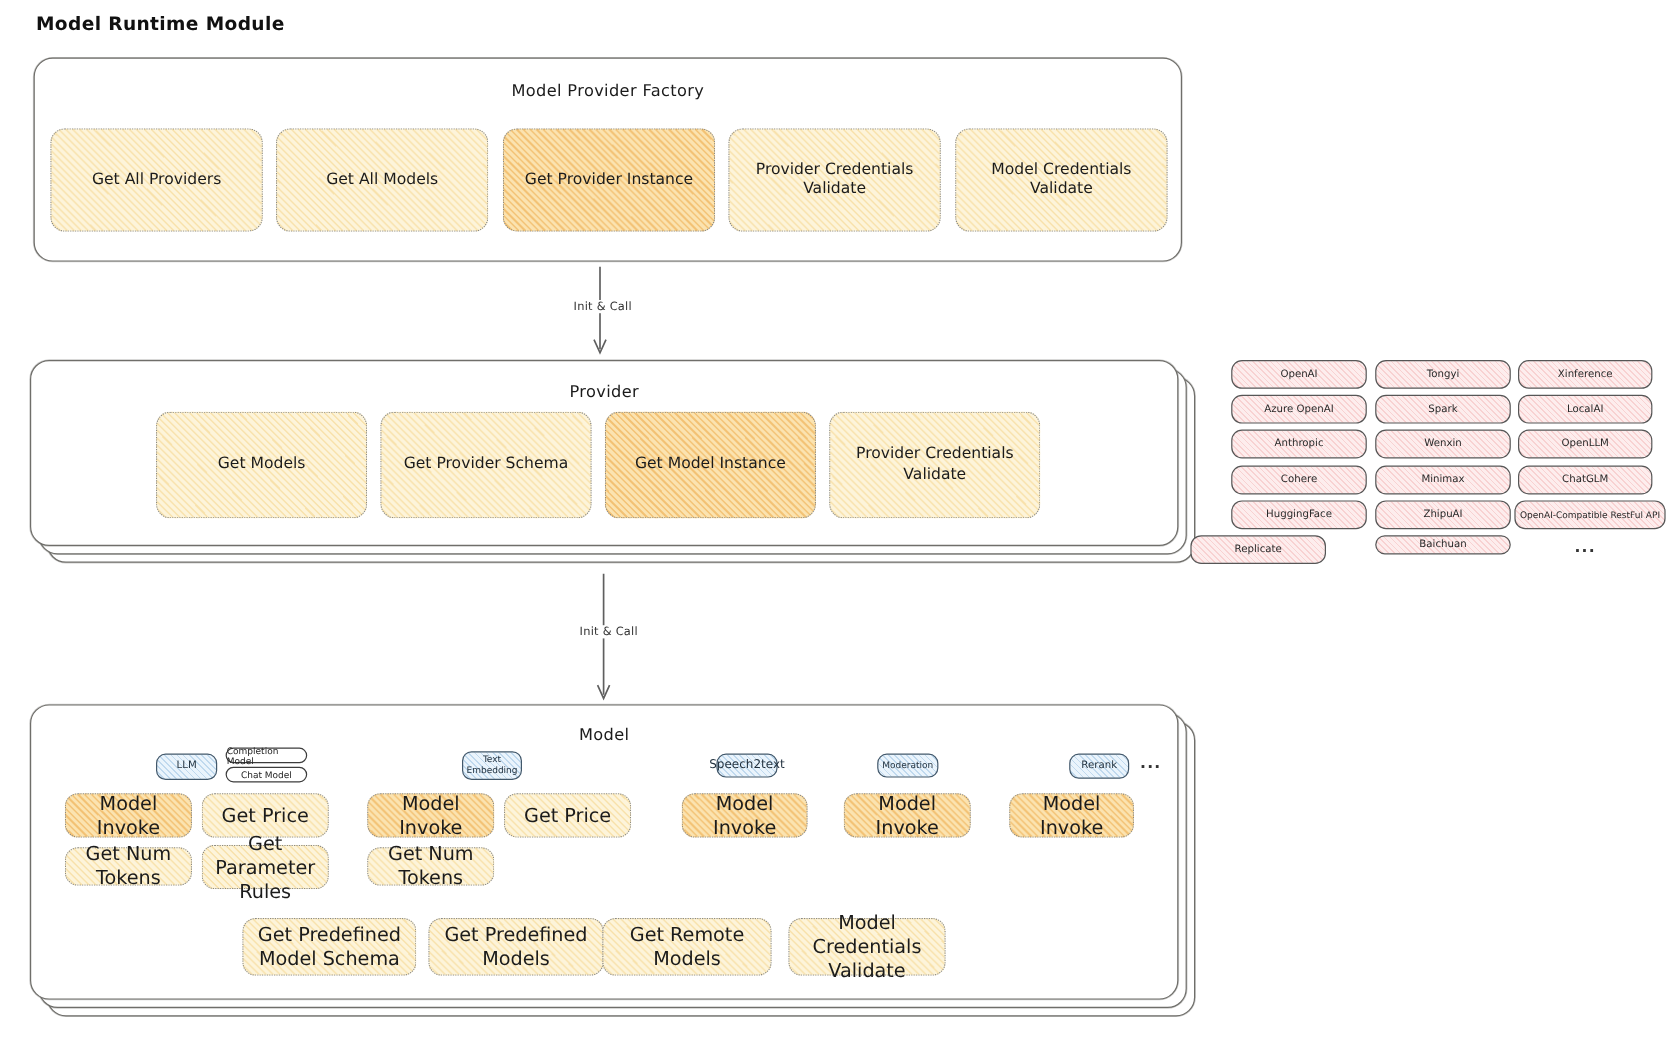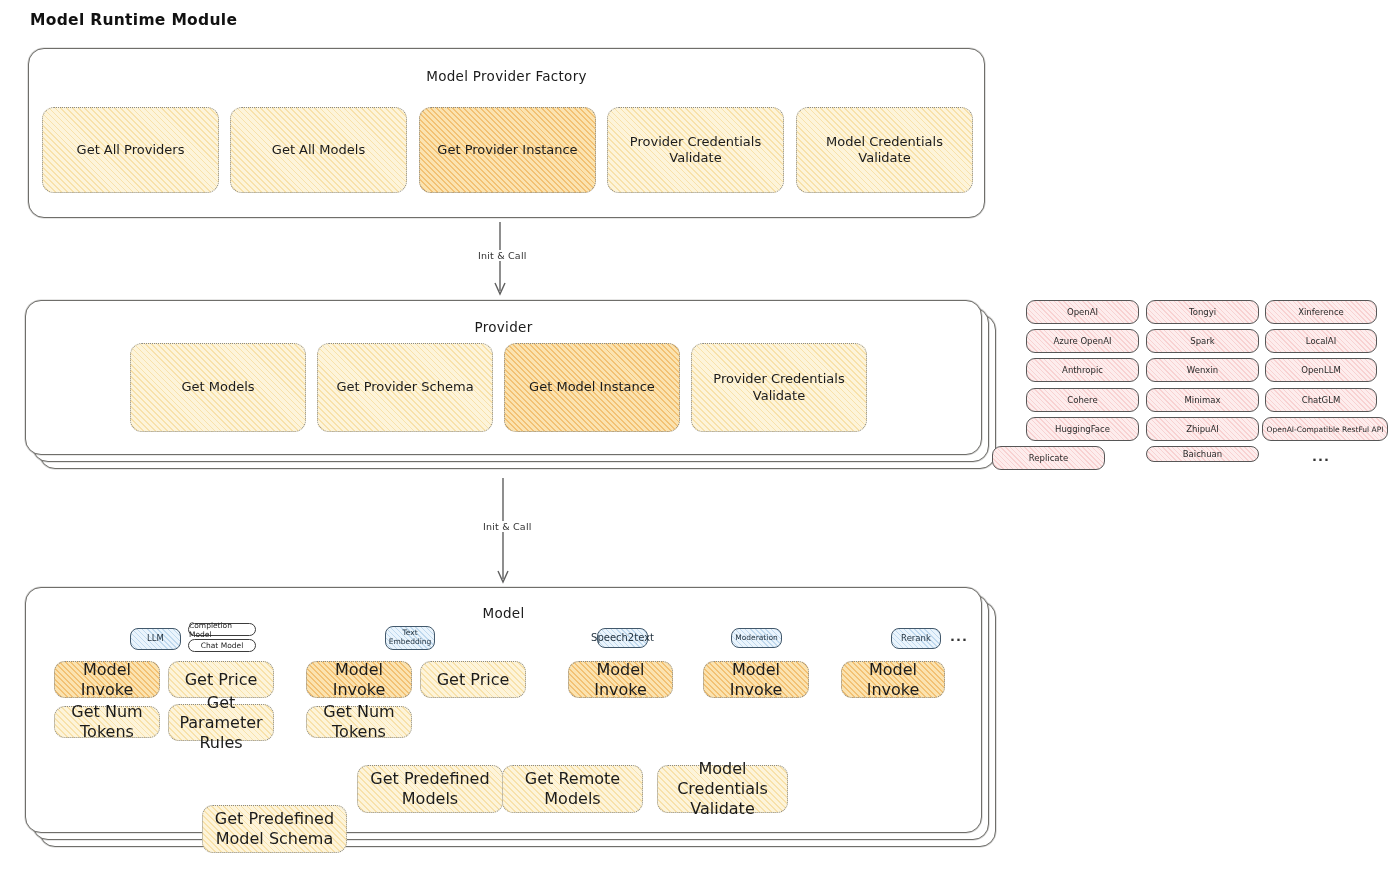--- a/index.html
+++ b/index.html
@@ -95,21 +95,21 @@
   <div class="ybtn hl sm" style="left:306px;top:661px;width:106px;height:37px;">Model Invoke</div>
   <div class="ybtn sm" style="left:420px;top:661px;width:106px;height:37px;">Get Price</div>
   <div class="ybtn hl sm" style="left:568px;top:661px;width:105px;height:37px;">Model Invoke</div>
   <div class="ybtn hl sm" style="left:703px;top:661px;width:106px;height:37px;">Model Invoke</div>
   <div class="ybtn hl sm" style="left:841px;top:661px;width:104px;height:37px;">Model Invoke</div>
 
   <div class="ybtn sm" style="left:54px;top:706px;width:106px;height:32px;">Get Num Tokens</div>
   <div class="ybtn sm" style="left:168px;top:704px;width:106px;height:37px;">Get Parameter Rules</div>
   <div class="ybtn sm" style="left:306px;top:706px;width:106px;height:32px;">Get Num Tokens</div>
 
-  <div class="ybtn sm" style="left:202px;top:765px;width:145px;height:48px;margin-top:40px;">Get Predefined Model Schema</div>
+  <div class="ybtn sm" style="left:202px;top:765px;width:145px;height:48px;">Get Predefined Model Schema</div>
   <div class="ybtn sm" style="left:357px;top:765px;width:146px;height:48px;">Get Predefined Models</div>
   <div class="ybtn sm" style="left:502px;top:765px;width:141px;height:48px;">Get Remote Models</div>
   <div class="ybtn sm" style="left:657px;top:765px;width:131px;height:48px;">Model Credentials Validate</div>
 
   <div class="pchip" style="left:1026px;top:300px;width:113px;height:24px;">OpenAI</div>
   <div class="pchip" style="left:1026px;top:329px;width:113px;height:24px;">Azure OpenAI</div>
   <div class="pchip" style="left:1026px;top:358px;width:113px;height:24px;">Anthropic</div>
   <div class="pchip" style="left:1026px;top:388px;width:113px;height:24px;">Cohere</div>
   <div class="pchip" style="left:1026px;top:417px;width:113px;height:24px;">HuggingFace</div>
   <div class="pchip" style="left:992px;top:446px;width:113px;height:24px;">Replicate</div>

